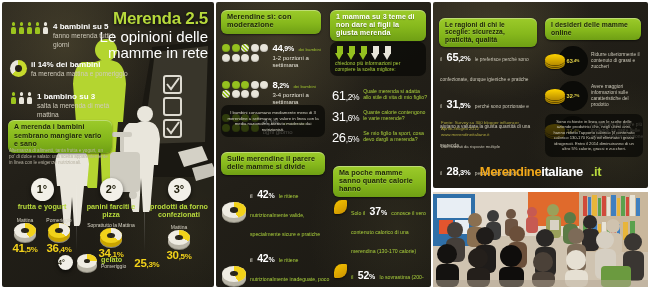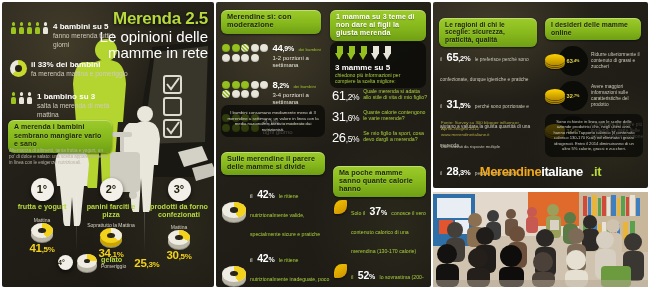--- a/index.html
+++ b/index.html
@@ -226,21 +226,21 @@
         </div>
         <div class="stat-txt">
           <b>4 bambini su 5</b><br>
           <span>fanno merenda tutti i giorni</span>
         </div>
       </div>
 
       <div class="statrow" style="left:8px; top:58px; width:120px;">
         <div class="donut" style="width:17px;height:17px;background:conic-gradient(#c6d92c 0 63%, #e9e6dc 63% 100%);"></div>
         <div class="stat-txt">
-          <b>il 33% dei bambini</b><br>
+          <b>il 14% dei bambini</b><br>
           <span>fa merenda mattina e pomeriggio</span>
         </div>
       </div>
 
       <div class="statrow" style="left:8px; top:90px; width:120px;">
         <div class="people">
           <span class="pr">
               <s></s>
               <i></i>
             </span>
@@ -274,20 +274,32 @@
             <div class="pie3d">
               <div class="base"></div>
                 <div class="top"></div>
               <div class="wedge" style="background:conic-gradient(from 0deg,#f2d21a 0 41.5%, rgba(0,0,0,0) 41.5% 100%);"></div>
               <div class="hole"></div>
             </div>
             <div class="pct">
               <span>41</span><small>,5%</small>
             </div>
           </div>
+          <div style="width:28px;">
+            <div class="sub-lab">Pomeriggio</div>
+            <div class="pie3d">
+              <div class="base" style="background:#c9a400;"></div>
+              <div class="top" style="background:#f2d21a;"></div>
+              <div class="wedge" style="background:conic-gradient(from 0deg,#efece2 0 36.4%, rgba(0,0,0,0) 36.4% 100%);"></div>
+              <div class="hole"></div>
+            </div>
+            <div class="pct">
+              <span>36</span><small>,4%</small>
+            </div>
+          </div>
         </div>
       </div>
 
       <div class="podium-col" style="left:78px; top:176px; width:62px;">
         <span class="circ-num">2°</span>
         <div class="podium-label">panini farciti e pizza</div>
         <div class="sub-lab">Soprattutto la Mattina</div>
         <div class="pie3d">
           <div class="base" style="background:#c9a400;"></div>
           <div class="top" style="background:#f2d21a;"></div>
@@ -417,21 +429,20 @@
       <div class="gbar white" style="position:absolute;left:114px;top:8px;width:96px;font-size:7.2px;">1 mamma su 3 teme di non dare ai figli la giusta merenda</div>
 
       <div class="dkbox" style="position:absolute;left:114px;top:40px;width:96px;padding:4px 5px;">
         <div style="display:flex;gap:3px;">
           <span class="arrow-d"></span>
           <span class="arrow-d"></span>
           <span class="arrow-d"></span>
           <span class="arrow-d w"></span>
           <span class="arrow-d w"></span>
         </div>
-        <div style="font-size:8px;font-weight:bold;color:#fff;margin-top:3px;">3 mamme su 5</div>
         <div style="font-size:5px;color:#a9cf3b;line-height:1.2;">chiedono più informazioni per compiere la scelta migliore:</div>
       </div>
 
       <div style="position:absolute;left:116px;top:86px;width:96px;">
         <div style="display:flex;gap:4px;align-items:flex-start;margin-bottom:6px;">
           <div class="qnum" style="width:30px;">
             <span>61</span><small>,2%</small>
           </div>
           <div class="qtxt">Quale merenda si adatta allo stile di vita di mio figlio?</div>
         </div>

